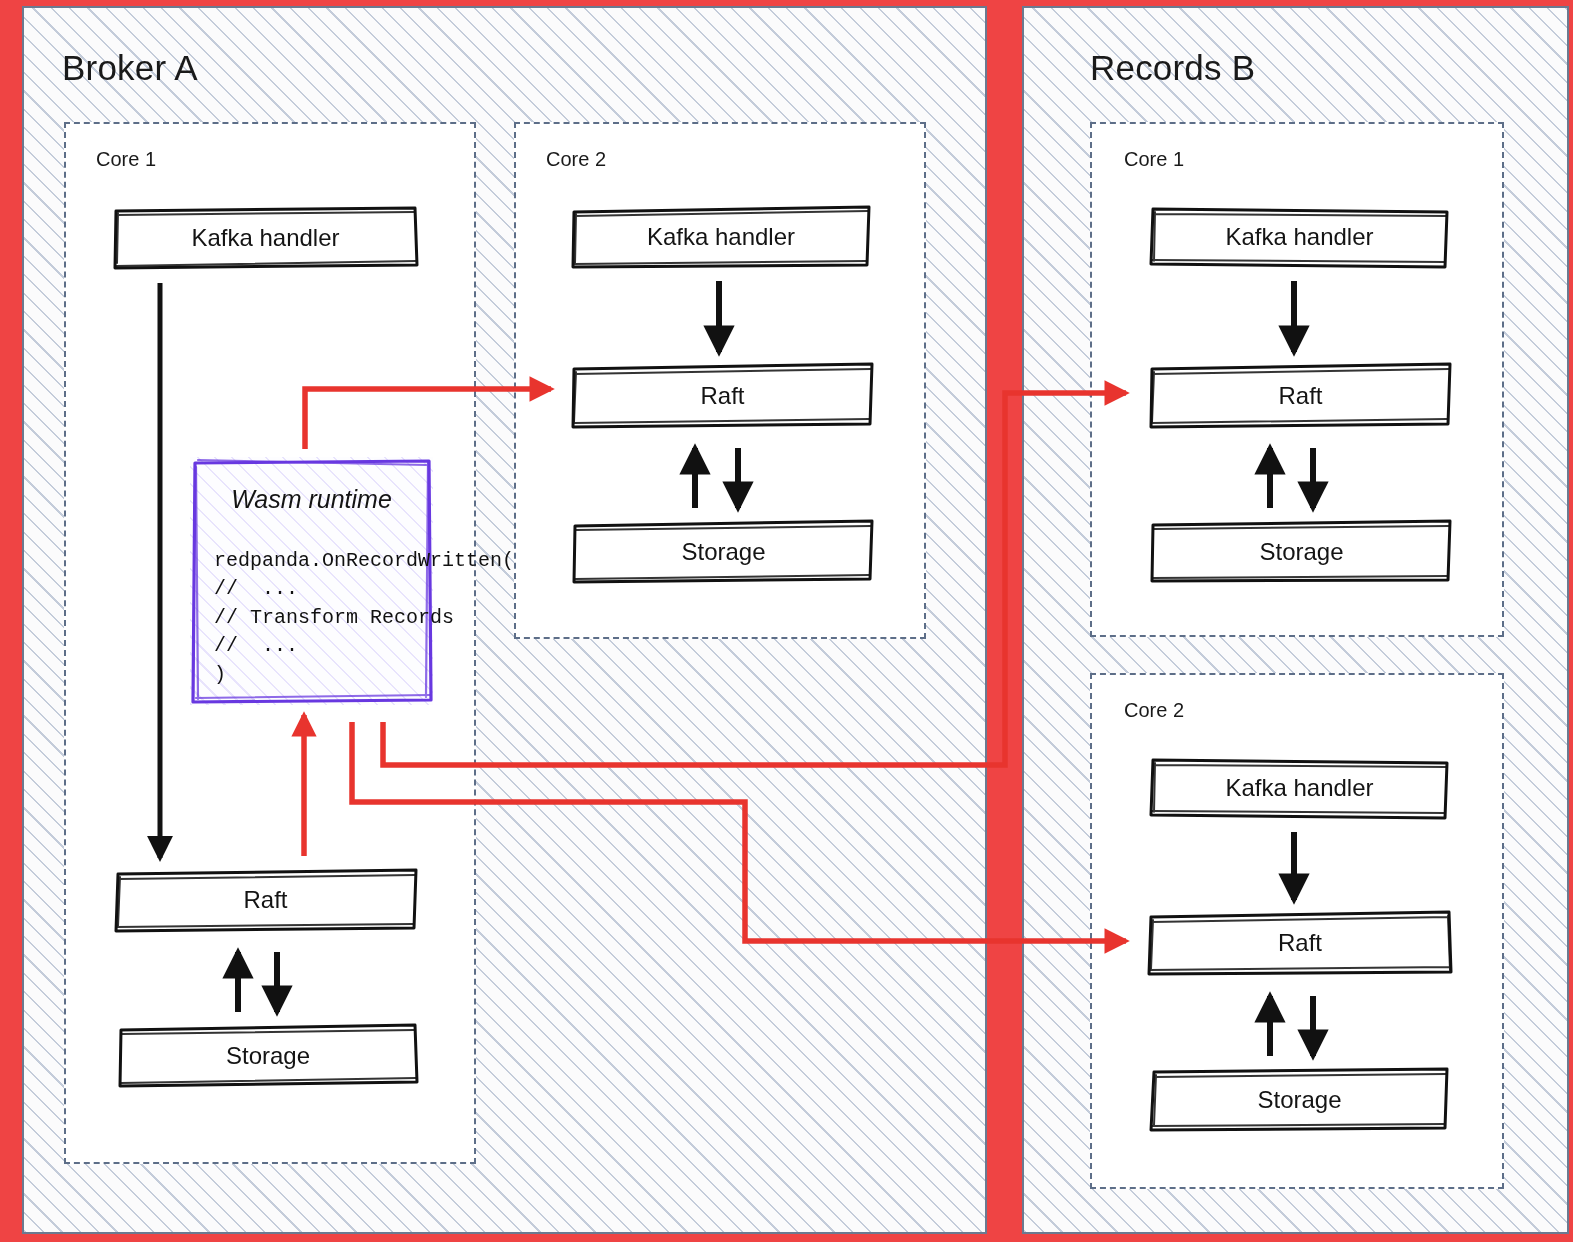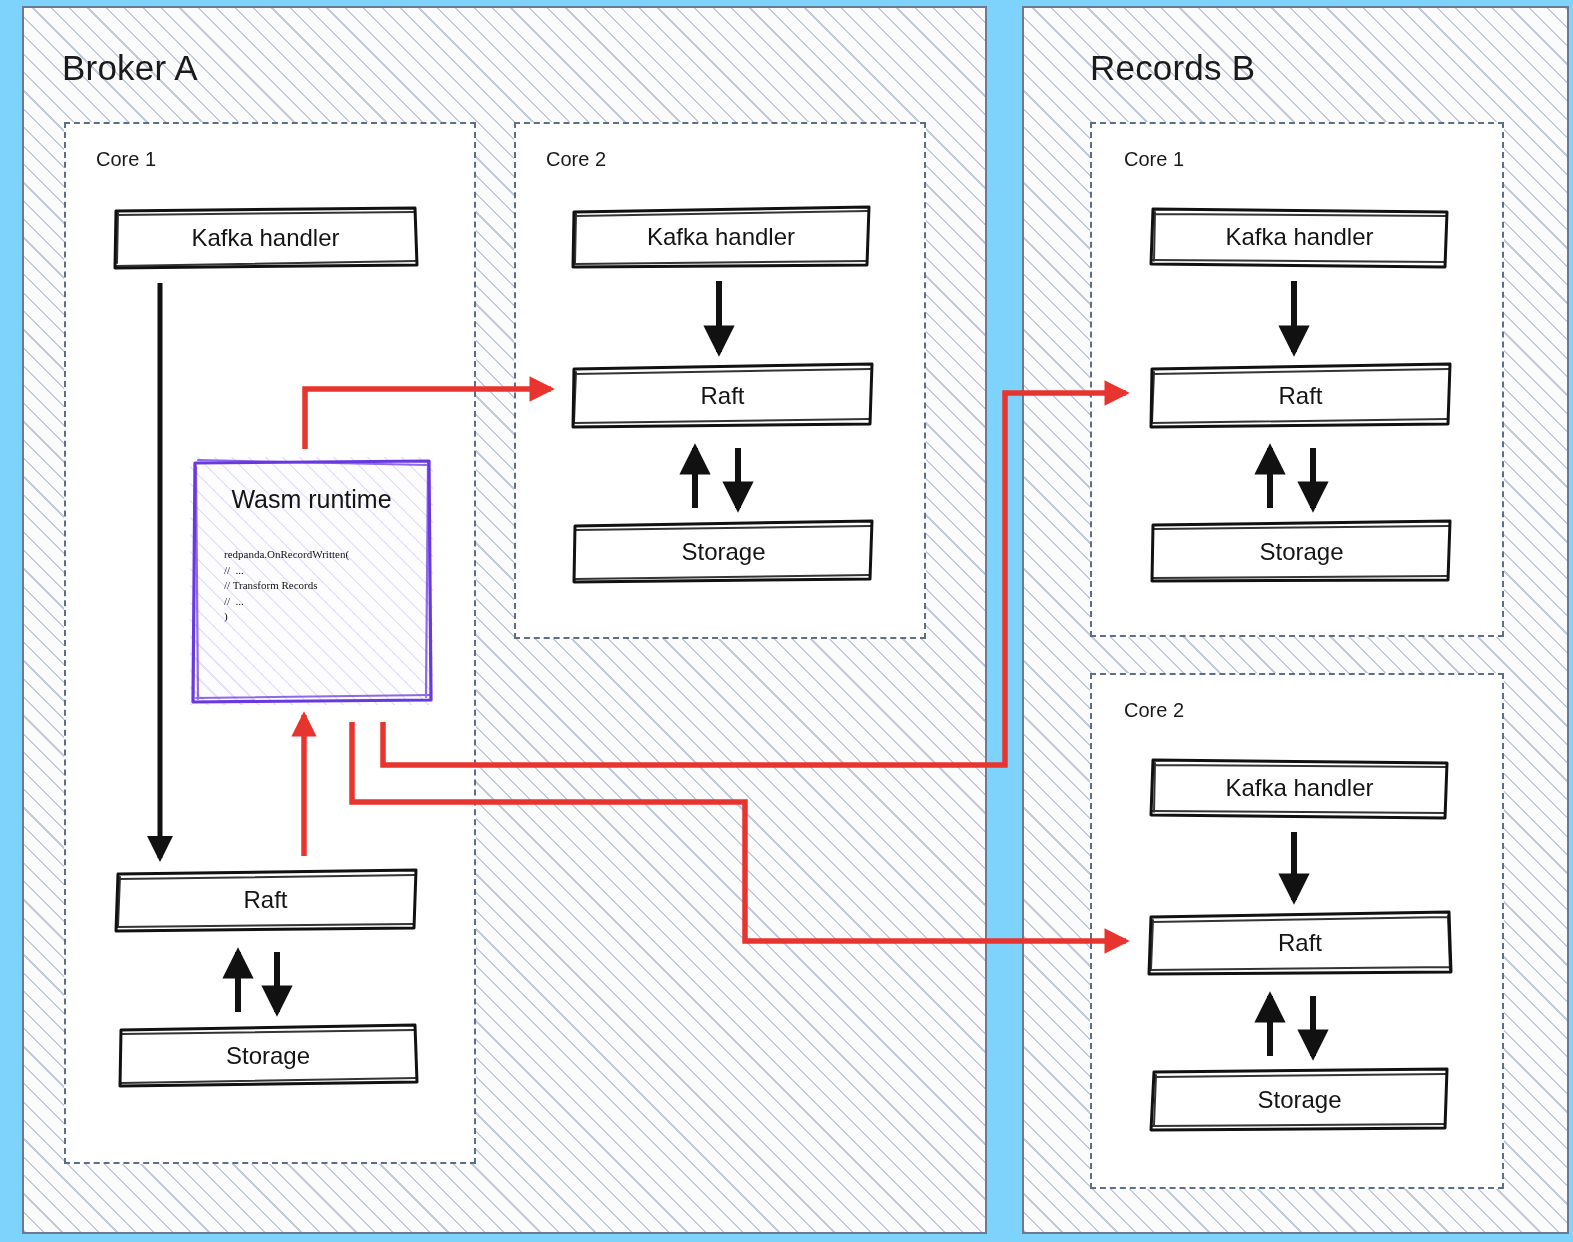--- a/index.html
+++ b/index.html
@@ -4,21 +4,21 @@
 <style>
   html, body {
     margin: 0;
     padding: 0;
     background: #ffffff;
   }
   #canvas {
     position: relative;
     width: 1573px;
     height: 1242px;
-    background: #7dd3fc;
+    background: #ef4444;
     font-family: "Liberation Sans", sans-serif;
     overflow: hidden;
   }
   
   .broker {
     position: absolute;
     border: 2px solid #6b7a90;
     background-color: #fbfbfc;
     background-image: repeating-linear-gradient(
       45deg,
@@ -88,27 +88,28 @@
     overflow: visible;
   }
   .wasm-title {
     position: absolute;
     top: 28px;
     left: 0;
     width: 100%;
     text-align: center;
     font-size: 25px;
     color: #141414;
+    font-style: italic;
   }
   .wasm-code {
     position: absolute;
     top: 90px;
-    left: 34px;
-    font-family: Liberation Serif, serif;
-    font-size: 11px;
+    left: 24px;
+    font-family: Liberation Mono, monospace;
+    font-size: 20px;
     line-height: 1.42;
     color: #111111;
     white-space: pre;
   }
   
   #connectors {
     position: absolute;
     left: 0;
     top: 0;
     width: 1573px;

